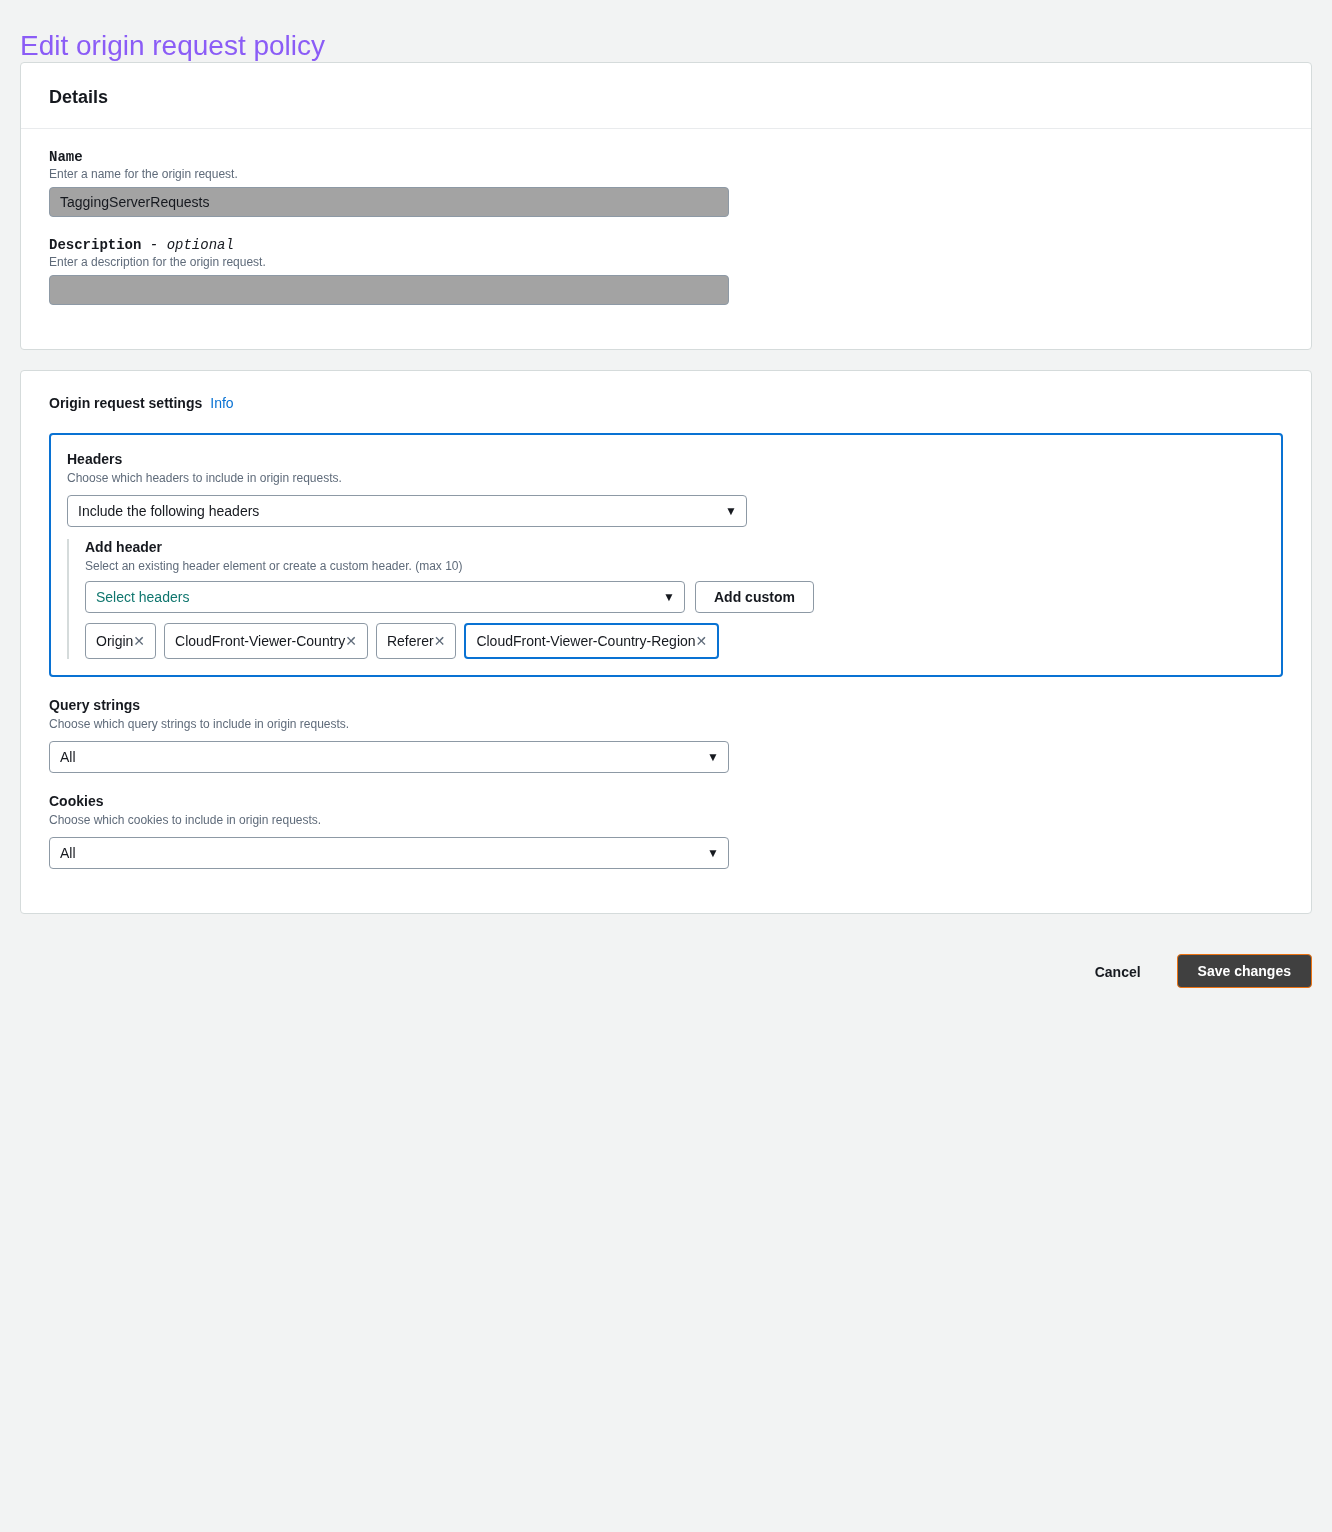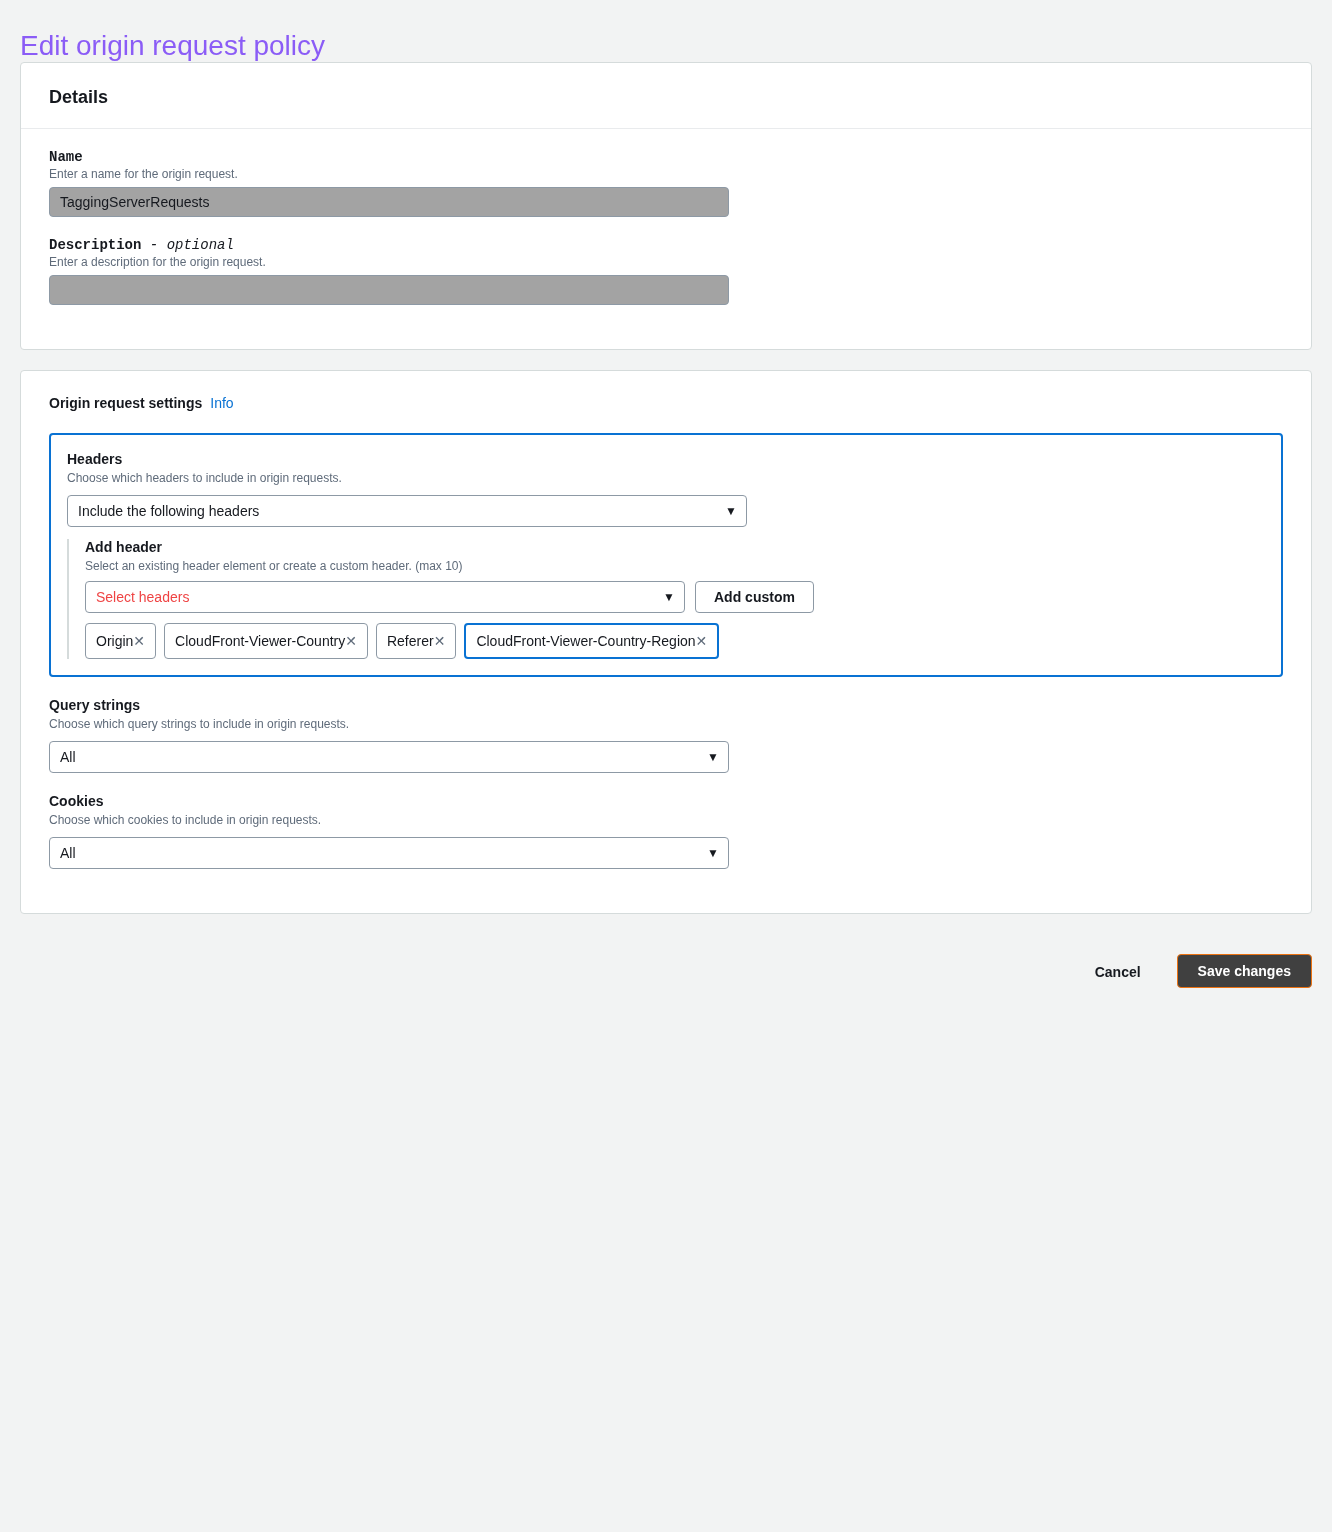--- a/index.html
+++ b/index.html
@@ -149,21 +149,21 @@
       position: relative;
       flex: 1;
       max-width: 600px;
     }
     .select-headers-input {
       width: 100%;
       padding: 7px 36px 7px 10px;
       border: 1px solid #8d99a5;
       border-radius: 4px;
       font-size: 14px;
-      color: #ef4444;
+      color: #0f766e;
       background: #fff;
       appearance: none;
       -webkit-appearance: none;
       cursor: pointer;
       outline: none;
     }
     .add-custom-btn {
       padding: 7px 18px;
       border: 1px solid #8d99a5;
       border-radius: 4px;

